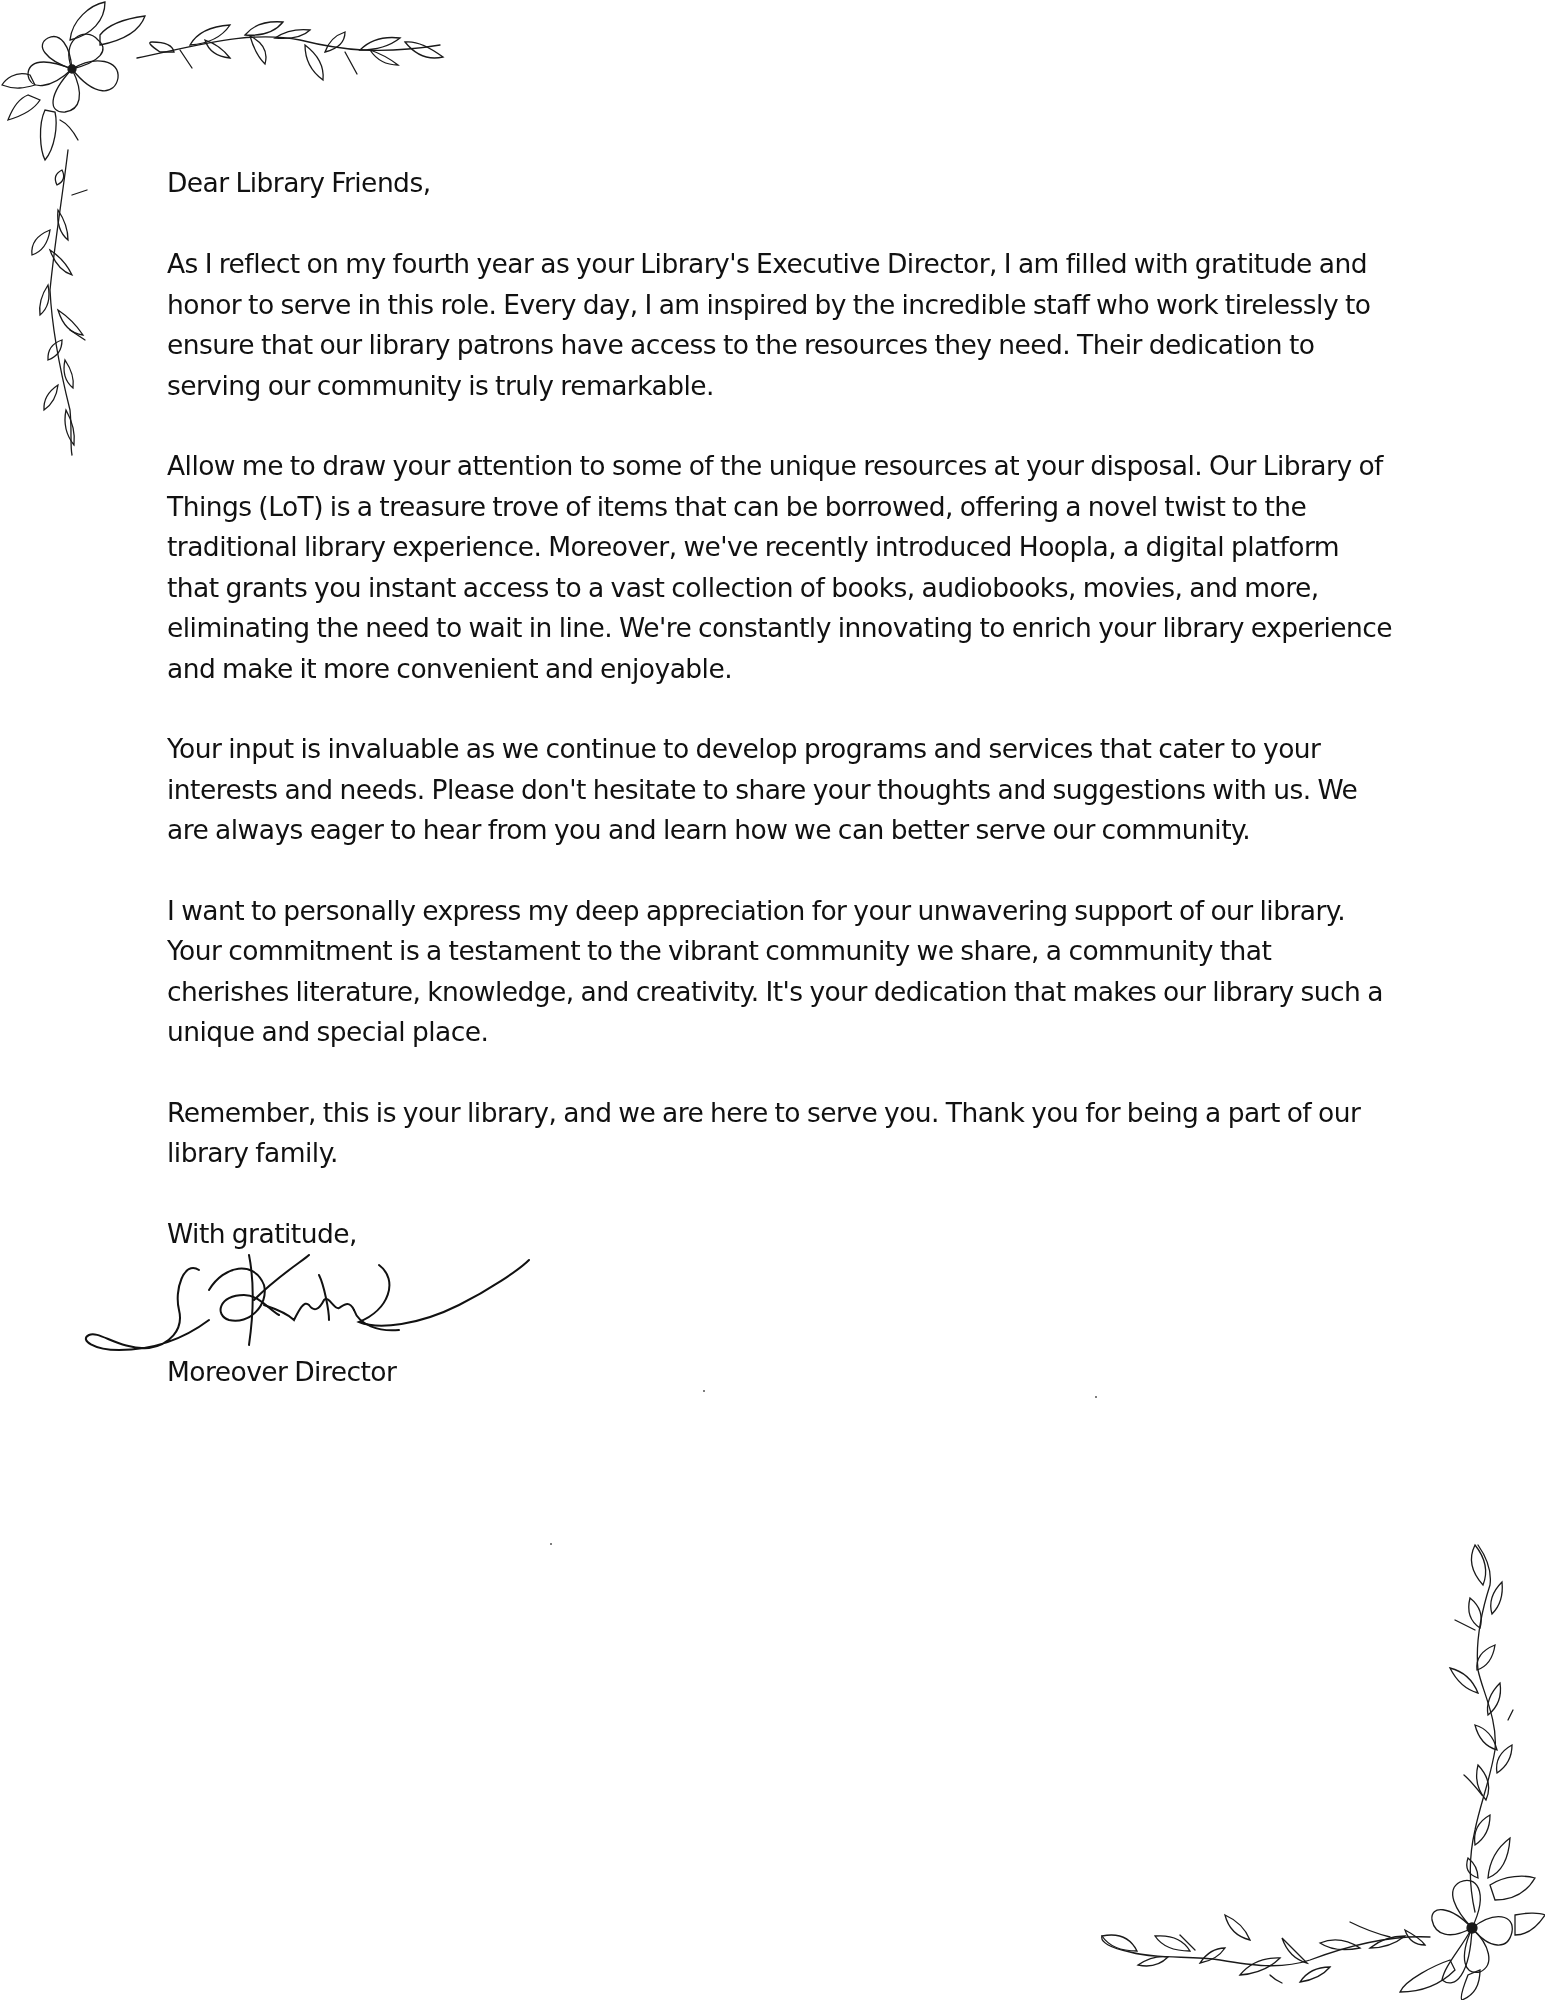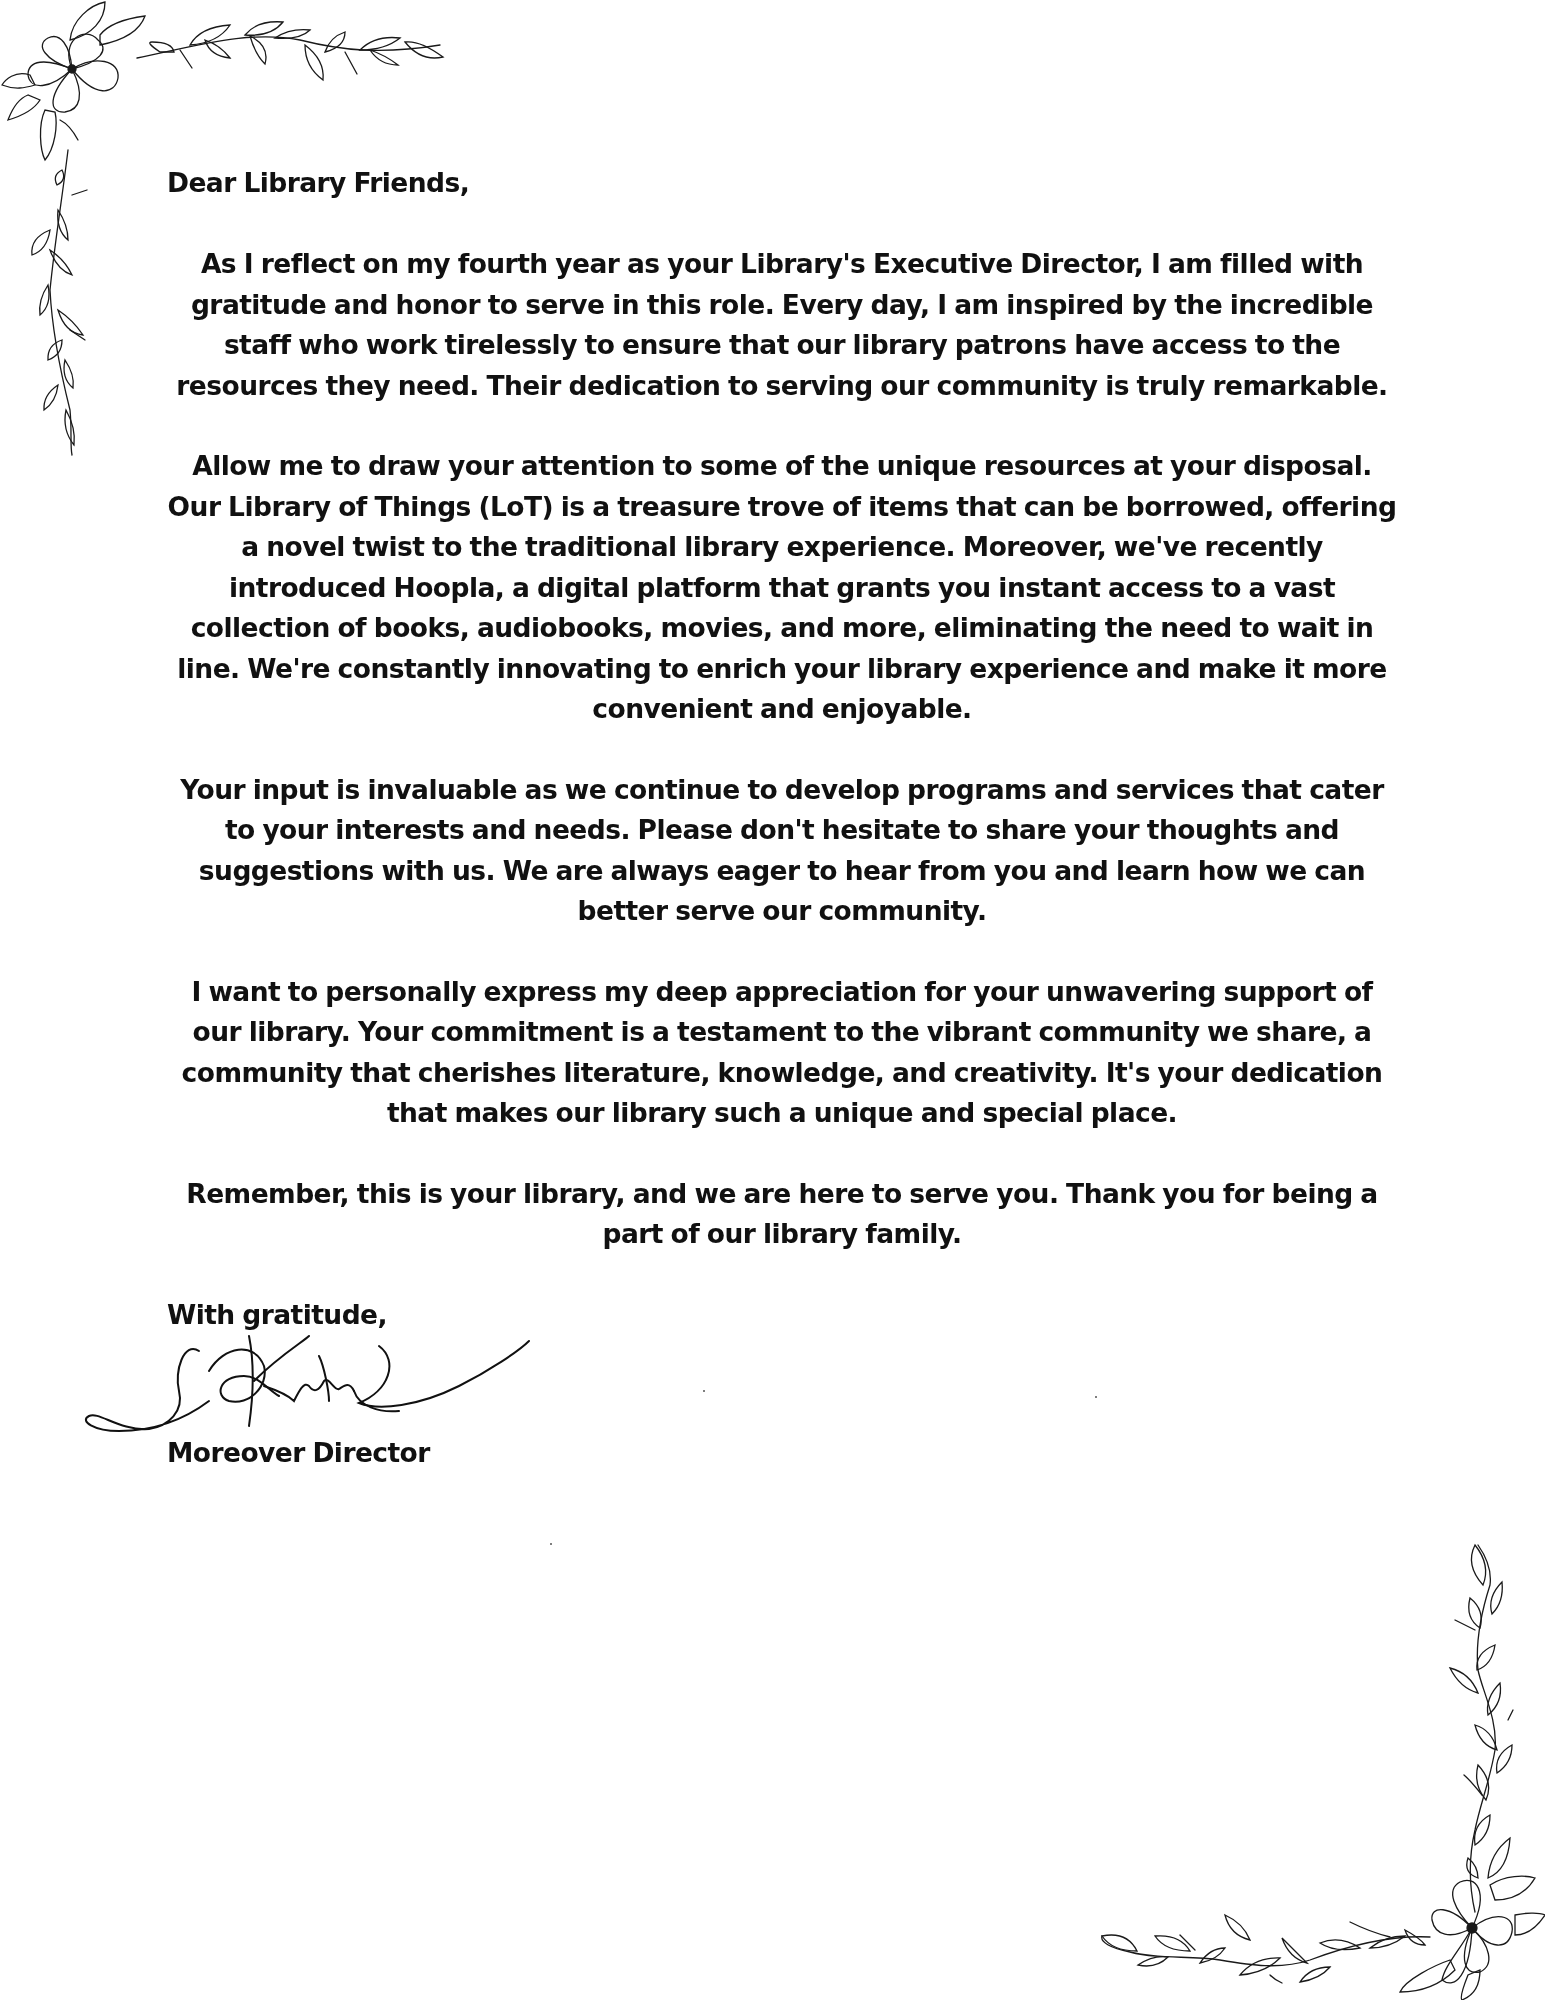--- a/index.html
+++ b/index.html
@@ -1,25 +1,25 @@
 <!DOCTYPE html>
 <html><head>
 <meta charset="utf-8">
 <style>
   html, body { margin: 0; padding: 0; background: #ffffff; }
   body { width: 1545px; height: 2000px; position: relative; overflow: hidden; }
-  .page { position: absolute; left: 0; top: 0; width: 1545px; height: 2000px; background: #fff; font-weight: bold; }
+  .page { position: absolute; left: 0; top: 0; width: 1545px; height: 2000px; background: #fff; }
   .letter {
     position: absolute; left: 167px; top: 163px; width: 1230px;
     font-family: "DejaVu Sans", sans-serif; font-size: 26.5px; line-height: 40.5px;
     color: #111; letter-spacing: -0.55px; word-spacing: -1px;
   }
   .letter p { margin: 0; }
   .salutation { margin-bottom: 40.5px !important; }
-  .para { margin-bottom: 40px !important; text-align: center; }
+  .para { margin-bottom: 40px !important; }
   .closing { margin-top: 0; }
   .signature { position: relative; width: 520px; height: 110px; margin-top: -4px; margin-left: -88px; }
   .signature svg { width: 100%; height: 100%; }
   .title-line { margin-top: -8px !important; }
   .corner { position: absolute; }
   .corner svg { width: 100%; height: 100%; overflow: visible; }
   .corner-tl { left: 0; top: 0; width: 460px; height: 460px; }
   .corner-br { left: 1050px; top: 1520px; width: 495px; height: 480px; }
   .dot { position: absolute; width: 2px; height: 2px; background: #555; border-radius: 1px; }
 </style>

